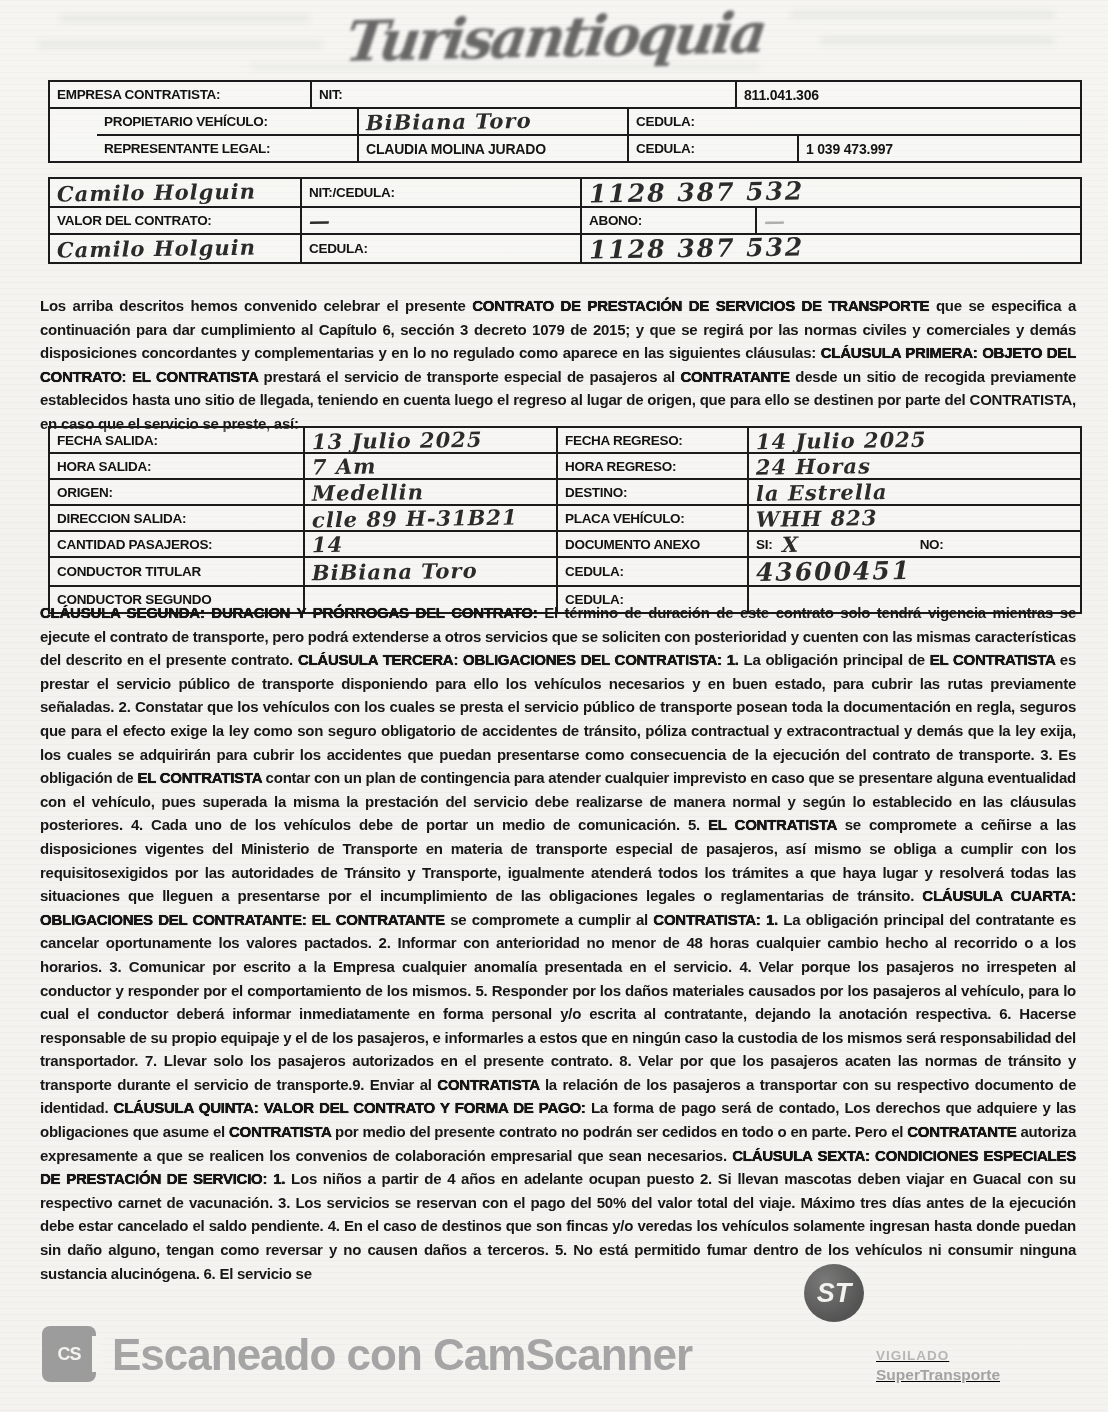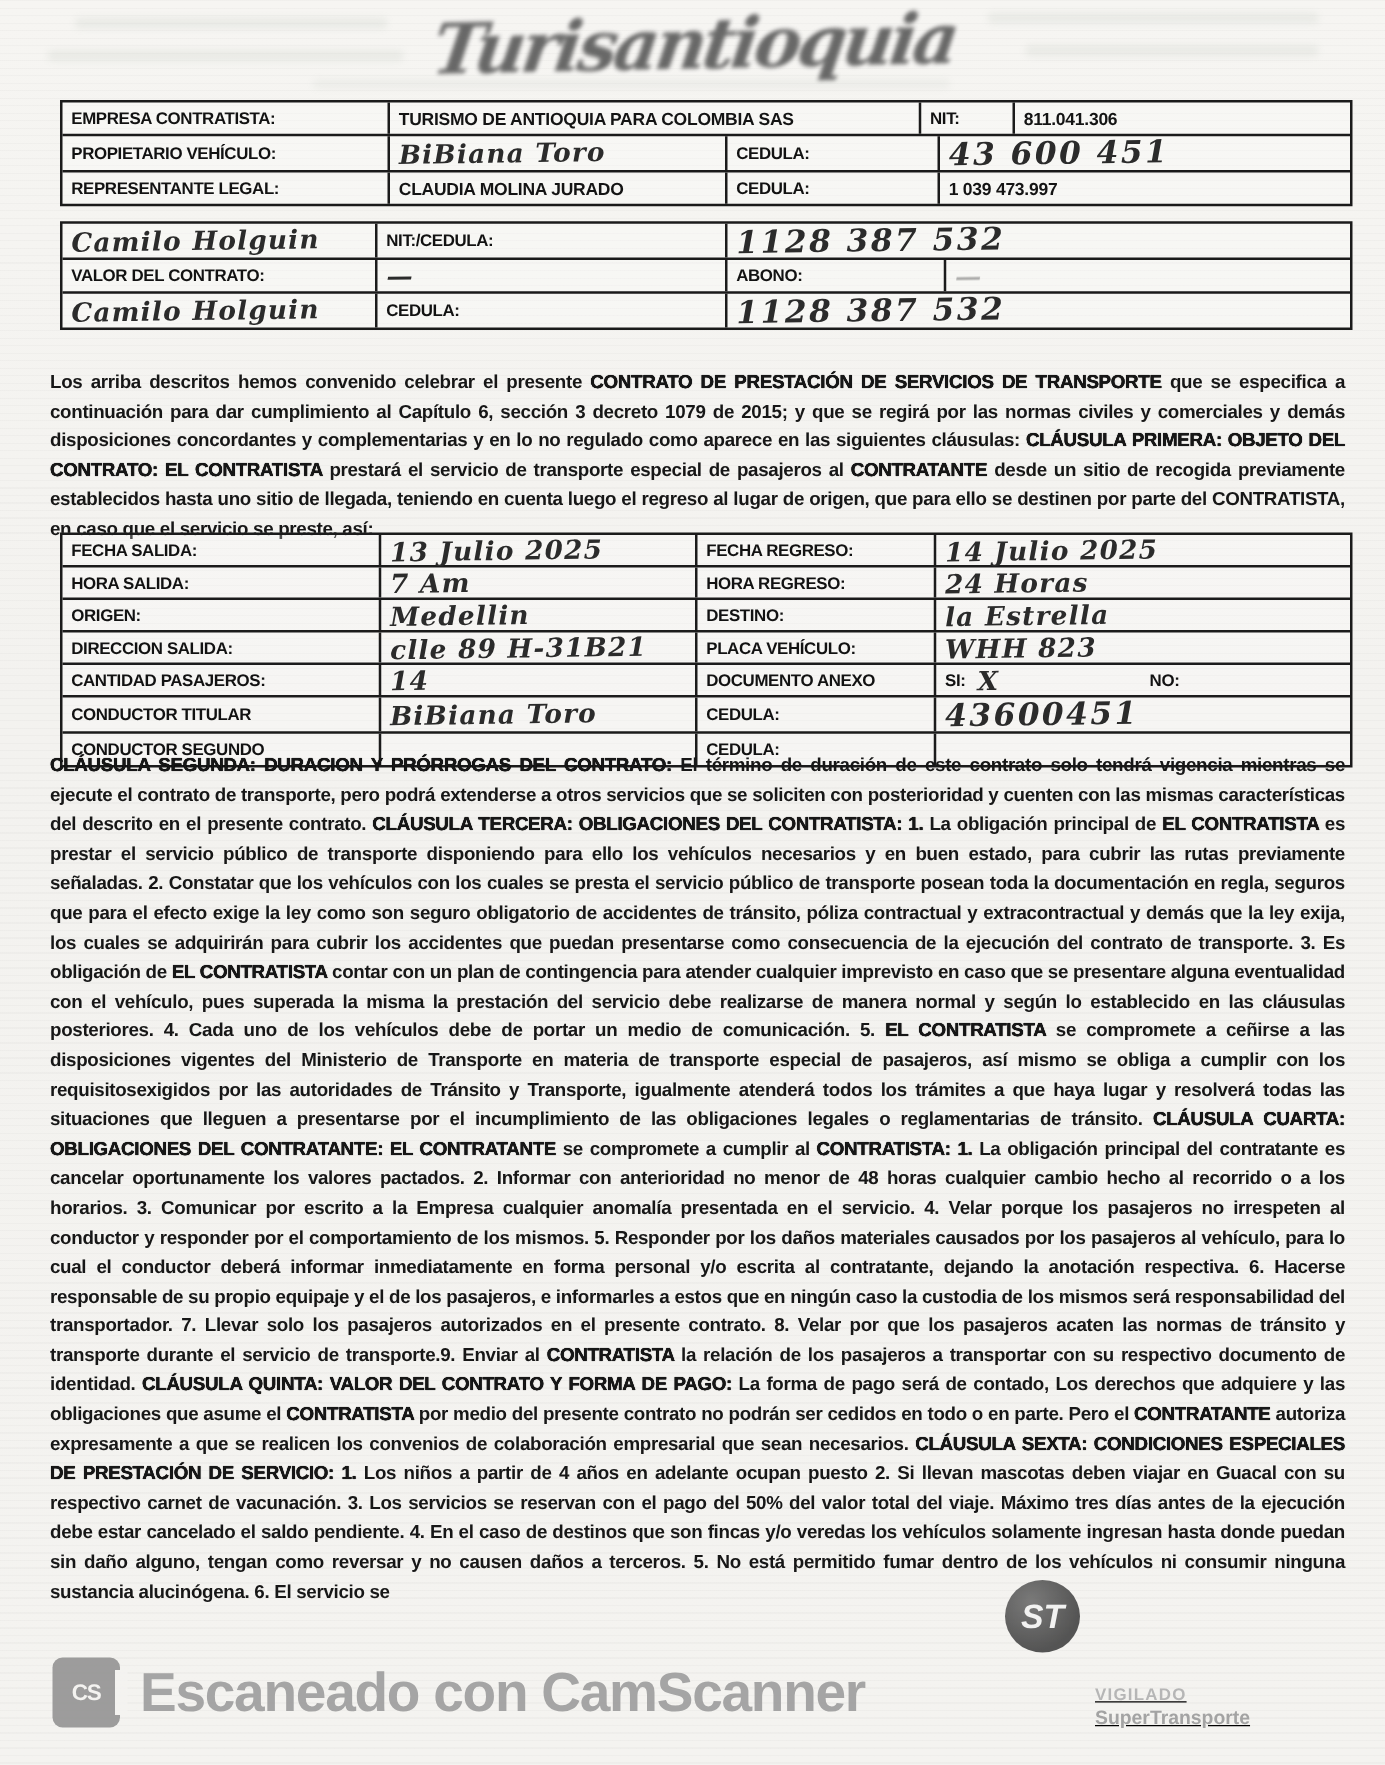--- a/index.html
+++ b/index.html
@@ -25,21 +25,21 @@
   .cell:last-child{border-right:none;}
   .lbl{font-weight:bold;font-size:13.5px;letter-spacing:-0.3px;color:#121212;white-space:nowrap;}
   .print{font-weight:bold;font-size:14px;letter-spacing:-0.2px;color:#141414;white-space:nowrap;}
   .hand{font-family:"DejaVu Serif",serif;font-style:italic;font-weight:bold;font-size:21px;
         color:#2b2b2b;letter-spacing:1px;white-space:nowrap;display:inline-block;
         transform:rotate(-0.8deg);line-height:1;}
   .hand-lg{font-size:25px;letter-spacing:2px;}
   .faint{opacity:.35;filter:blur(.4px);}
   .t1{top:80px;}  .t1 .row{min-height:25px;}
   .t1-r1{grid-template-columns:262px 425px 75px auto;}
-  .t1-r {grid-template-columns:262px 270px 170px auto;}
+  .t1-r {grid-template-columns:262px 270px 170px auto;margin-left:47px;}
   .t2{top:177px;} .t2 .row{min-height:24.5px;}
   .t2-r {grid-template-columns:252px 280px 175px auto;}
   .t3{top:426px;} .t3 .row{min-height:24.1px;}
   .t3-r {grid-template-columns:255px 253px 191px auto;}
   .anexo-parts{display:flex;align-items:center;gap:10px;width:100%;}
   .anexo-parts .no{margin-left:110px;}
   
   .bodytext{position:absolute;left:40px;width:1036px;text-align:justify;
         font-weight:bold;font-size:15px;line-height:23.6px;letter-spacing:-0.25px;color:#171717;}
   .intro{top:294px;}
@@ -71,33 +71,29 @@
   <div class="ghost" style="left:38px;top:40px;width:285px;height:9px;"></div>
   <div class="ghost" style="left:790px;top:10px;width:265px;height:9px;"></div>
   <div class="ghost" style="left:820px;top:36px;width:235px;height:9px;"></div>
   <div class="ghost" style="left:250px;top:63px;width:510px;height:8px;opacity:.09;"></div>
 
   <div class="logo">Turisantioquia</div>
 
   <div class="tbl t1">
     <div class="row t1-r1">
       <div class="cell lbl">EMPRESA CONTRATISTA:</div>
-      <div class="cell print">TURISMO DE ANTIOQUIA PARA COLOMBIA SAS</div>
       <div class="cell lbl">NIT:</div>
       <div class="cell print">811.041.306</div>
     </div>
     <div class="row t1-r">
       <div class="cell lbl">PROPIETARIO VEHÍCULO:</div>
       <div class="cell">
           <span class="hand">BiBiana Toro</span>
         </div>
       <div class="cell lbl">CEDULA:</div>
-      <div class="cell">
-          <span class="hand hand-lg">43 600 451</span>
-        </div>
     </div>
     <div class="row t1-r">
       <div class="cell lbl">REPRESENTANTE LEGAL:</div>
       <div class="cell print">CLAUDIA MOLINA JURADO</div>
       <div class="cell lbl">CEDULA:</div>
       <div class="cell print">1 039 473.997</div>
     </div>
   </div>
 
   <div class="tbl t2">

